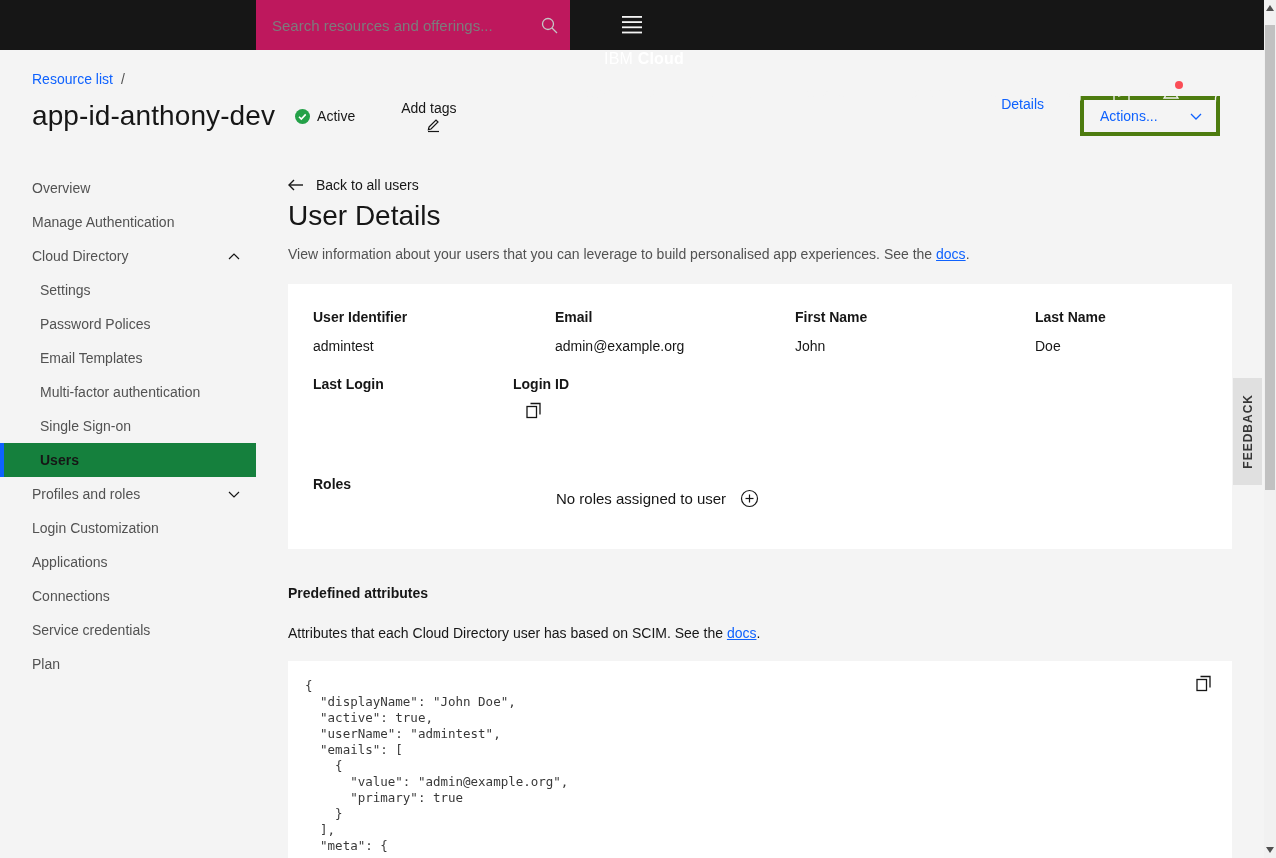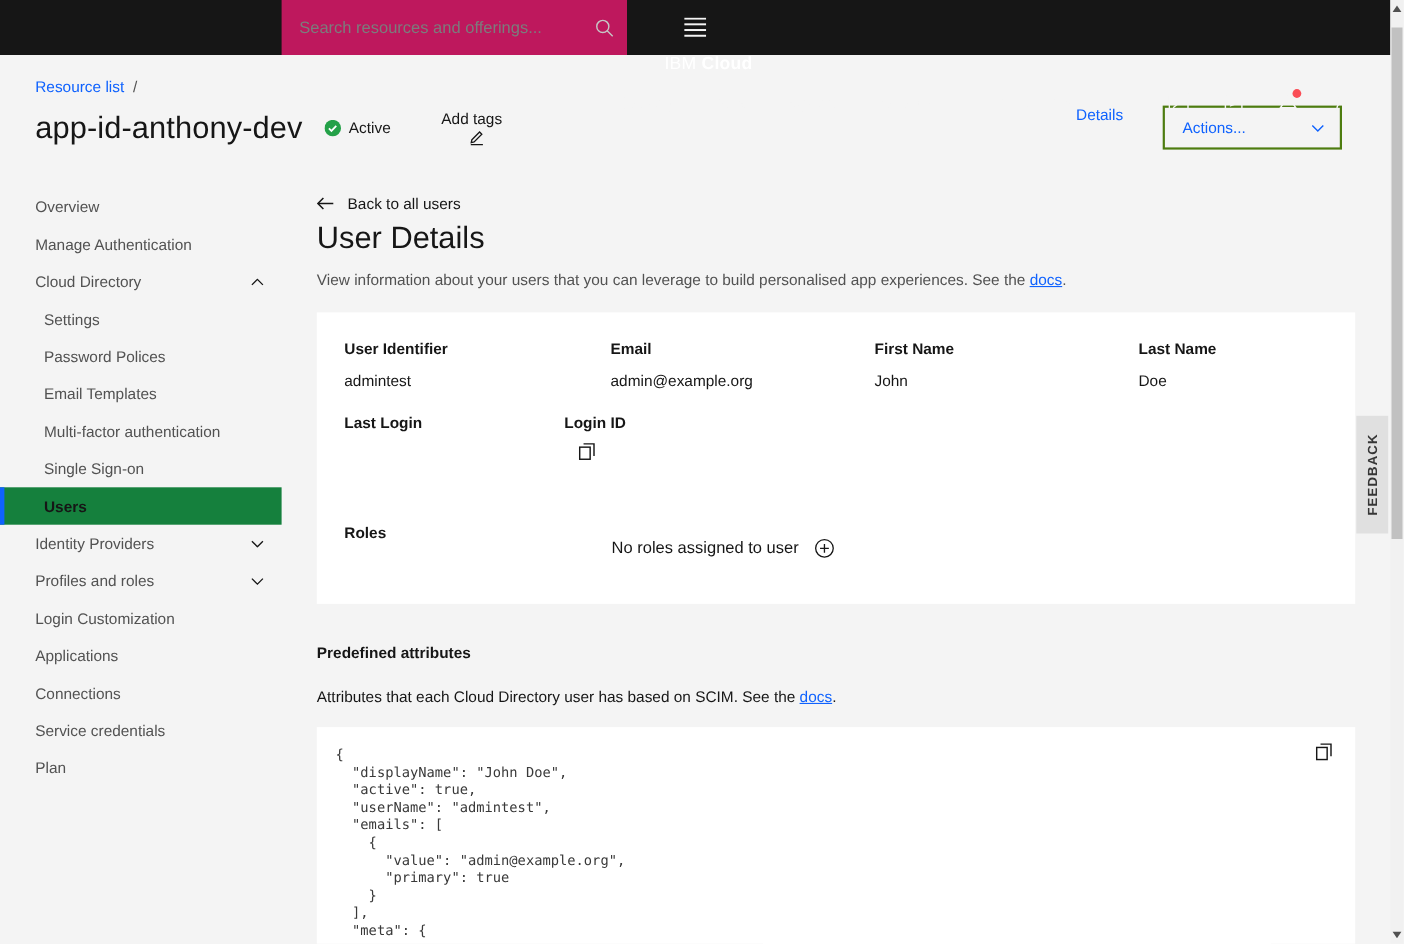--- a/index.html
+++ b/index.html
@@ -46,21 +46,21 @@
   .crumb-sep { color:#525252; margin-left:8px; font-size:14px; }
   .title-row { display:flex; align-items:center; margin-top:6px; }
   .page-title { font-size:28px; font-weight:400; color:#161616; letter-spacing:.1px; }
   .status-badge { display:flex; align-items:center; margin-left:20px; }
   .status-badge span { margin-left:7px; font-size:14px; color:#161616; }
   .add-tags { display:flex; align-items:center; margin-left:46px; cursor:pointer;flex-direction:column; }
   .add-tags span { font-size:14px; margin-right:10px; }
   .title-right { margin-left:auto; display:flex; }
   .details-link { color:#0f62fe; font-size:14px; cursor:pointer; margin-right:36px; }
   .actions-btn {
-    width:163px; height:40px; border:2px solid #4d7c0f; background:transparent;
+    width:140px; height:40px; border:4px solid #4d7c0f; background:transparent;
     color:#0f62fe; font-size:14px; font-family:inherit; display:flex; align-items:center;
     justify-content:space-between; padding:0 14px 0 16px; cursor:pointer;
   }
   
   .sidebar { position:absolute; top:155px; left:0; width:256px; height:703px; padding-top:16px; }
   .nav-item {
     height:34px; display:flex; align-items:center; padding:0 16px 0 32px;
     color:#525252; font-size:14px; cursor:pointer; position:relative;
   }
   .nav-item.sub { padding-left:40px; }
@@ -252,26 +252,20 @@
     </div>
   <div class="nav-item sub">
       <span class="nav-label">Multi-factor authentication</span>
     </div>
   <div class="nav-item sub">
       <span class="nav-label">Single Sign-on</span>
     </div>
   <div class="nav-item sub selected">
       <span class="nav-label">Users</span>
     </div>
-  <div class="nav-item">
-    <span class="nav-label">Identity Providers</span>
-    <svg width="12" height="7" viewBox="0 0 12 7" fill="none" stroke="#161616" stroke-width="1.2">
-        <path d="M1 1l5 5 5-5"></path>
-      </svg>
-  </div>
   <div class="nav-item">
     <span class="nav-label">Profiles and roles</span>
     <svg width="12" height="7" viewBox="0 0 12 7" fill="none" stroke="#161616" stroke-width="1.2">
         <path d="M1 1l5 5 5-5"></path>
       </svg>
   </div>
   <div class="nav-item">
       <span class="nav-label">Login Customization</span>
     </div>
   <div class="nav-item">

